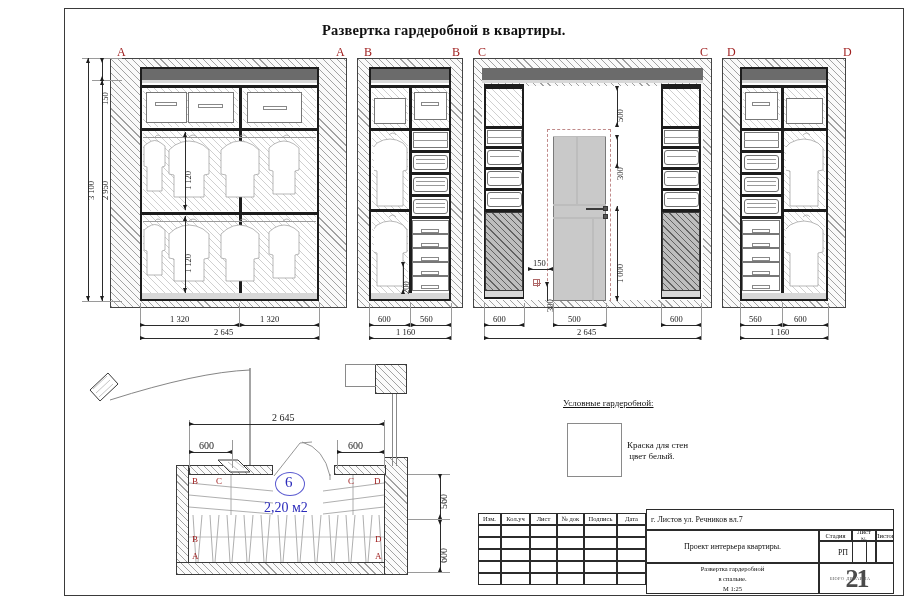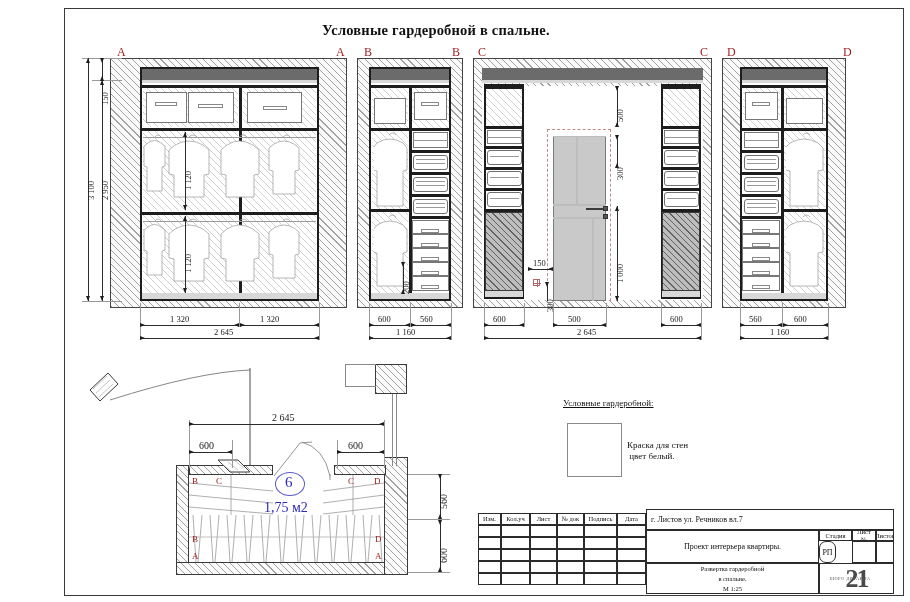--- a/index.html
+++ b/index.html
@@ -83,21 +83,21 @@
 
   .hang{position:absolute;}
 </style>
 </head>
 <body>
 
 <div id="sheet">
 
   <div class="frame" style="left:64px;top:8px;width:838px;height:586px;"></div>
 
-  <div class="ttl" style="left:322px;top:22px;">Условные гардеробной в спальне.</div>
+  <div class="ttl" style="left:322px;top:22px;">Развертка гардеробной в квартиры.</div>
 
   <div class="secmark" style="left:117px;top:45px;">A</div>
   <div class="secmark" style="left:336px;top:45px;">A</div>
   <div class="secmark" style="left:364px;top:45px;">B</div>
   <div class="secmark" style="left:452px;top:45px;">B</div>
   <div class="secmark" style="left:478px;top:45px;">C</div>
   <div class="secmark" style="left:700px;top:45px;">C</div>
   <div class="secmark" style="left:727px;top:45px;">D</div>
   <div class="secmark" style="left:843px;top:45px;">D</div>
 
@@ -596,21 +596,21 @@
     <div class="planlabel" style="left:216px;top:476px;">C</div>
     <div class="planlabel" style="left:348px;top:476px;">C</div>
     <div class="planlabel" style="left:374px;top:476px;">D</div>
     <div class="planlabel" style="left:192px;top:534px;">B</div>
     <div class="planlabel" style="left:192px;top:551px;">A</div>
     <div class="planlabel" style="left:375px;top:534px;">D</div>
     <div class="planlabel" style="left:375px;top:551px;">A</div>
 
     <div class="circle" style="left:275px;top:472px;width:28px;height:22px;"></div>
     <div class="roomnum" style="left:285px;top:474px;">6</div>
-    <div class="roomarea" style="left:264px;top:500px;">1,75 м2</div>
+    <div class="roomarea" style="left:264px;top:500px;">2,20 м2</div>
 
     <div class="ext" style="left:189px;top:420px;width:1px;height:48px;background:#9a9a9a;"></div>
     <div class="ext" style="left:232px;top:440px;width:1px;height:28px;background:#9a9a9a;"></div>
     <div class="ext" style="left:337px;top:440px;width:1px;height:28px;background:#9a9a9a;"></div>
     <div class="ext" style="left:384px;top:420px;width:1px;height:48px;background:#9a9a9a;"></div>
 
     <div class="dline" style="left:189px;top:424px;width:195px;"></div>
     <div class="arrR" style="left:189px;top:421.5px;"></div>
     <div class="arrL" style="left:379px;top:421.5px;"></div>
     <div class="dim" style="left:272px;top:412px;font-size:10px;">2 645</div>
@@ -690,21 +690,21 @@
     <div class="tb" style="left:557px;top:573px;width:27px;height:12px;"></div>
     <div class="tb" style="left:584px;top:573px;width:33px;height:12px;"></div>
     <div class="tb" style="left:617px;top:573px;width:29px;height:12px;"></div>
 
     <div class="tbc big left" style="left:646px;top:509px;width:248px;height:21px;">г. Листов ул. Речников вл.7</div>
 
     <div class="tbc big" style="left:646px;top:530px;width:173px;height:33px;">Проект интерьера квартиры.</div>
     <div class="tbc" style="left:819px;top:530px;width:33px;height:11px;">Стадия</div>
     <div class="tbc" style="left:852px;top:530px;width:24px;height:11px;">Лист №</div>
     <div class="tbc" style="left:876px;top:530px;width:18px;height:11px;">Листов</div>
-    <div class="tbc big" style="left:819px;top:541px;width:17px;height:22px;border-radius:7px;">РП</div>
+    <div class="tbc big" style="left:819px;top:541px;width:48px;height:22px;">РП</div>
     <div class="tbc" style="left:852px;top:541px;width:24px;height:22px;"></div>
     <div class="tbc" style="left:876px;top:541px;width:18px;height:22px;"></div>
 
     <div class="tb" style="left:646px;top:563px;width:173px;height:31px;"></div>
     <div class="tbc" style="left:647px;top:564px;width:171px;height:10px;border:none;">Развертка гардеробной</div>
     <div class="tbc" style="left:647px;top:574px;width:171px;height:10px;border:none;">в спальне.</div>
     <div class="tbc" style="left:647px;top:584px;width:171px;height:10px;border:none;">М 1:25</div>
 
     <div class="tb" style="left:819px;top:563px;width:75px;height:31px;"></div>
     <div class="logo" style="left:819px;top:563px;width:75px;height:31px;">

